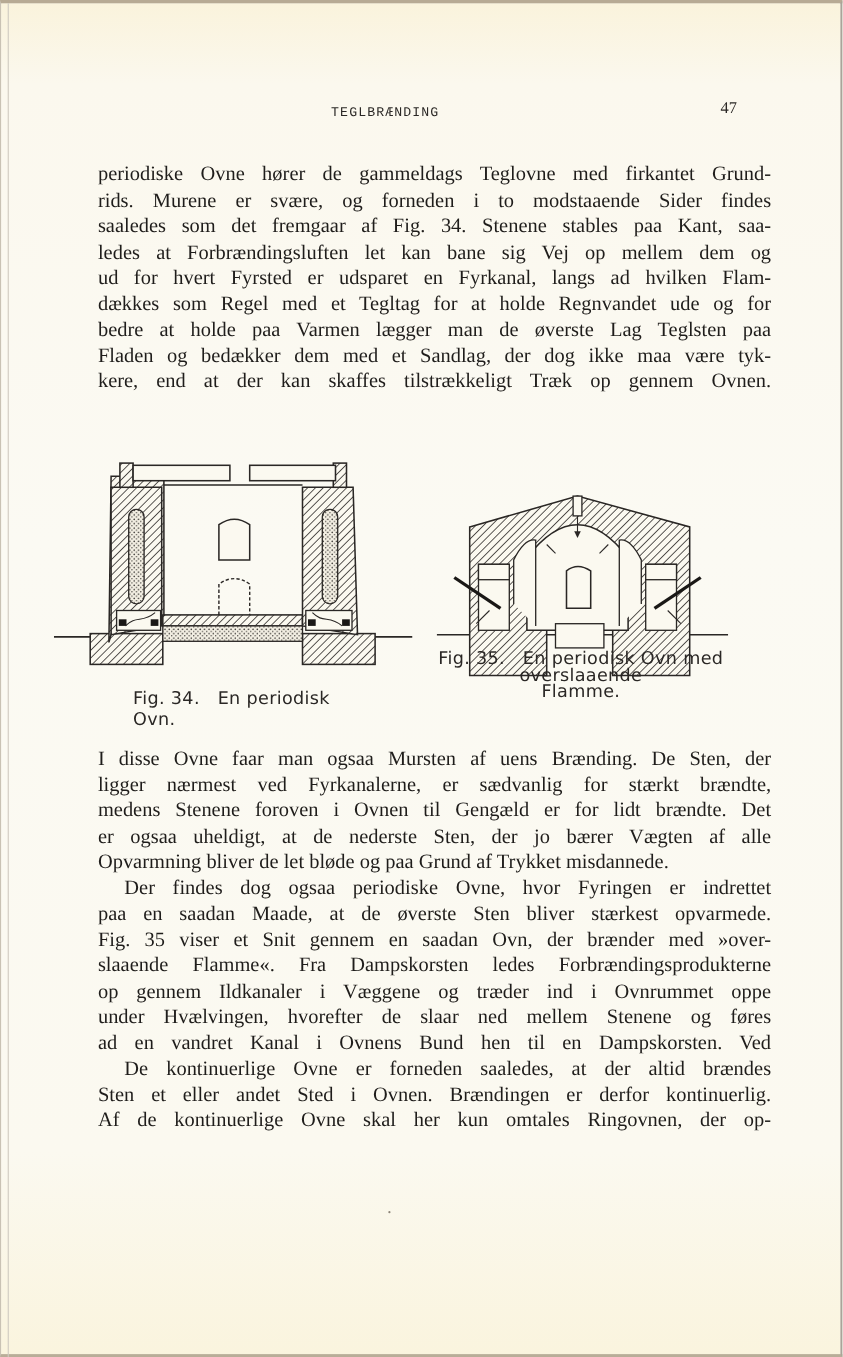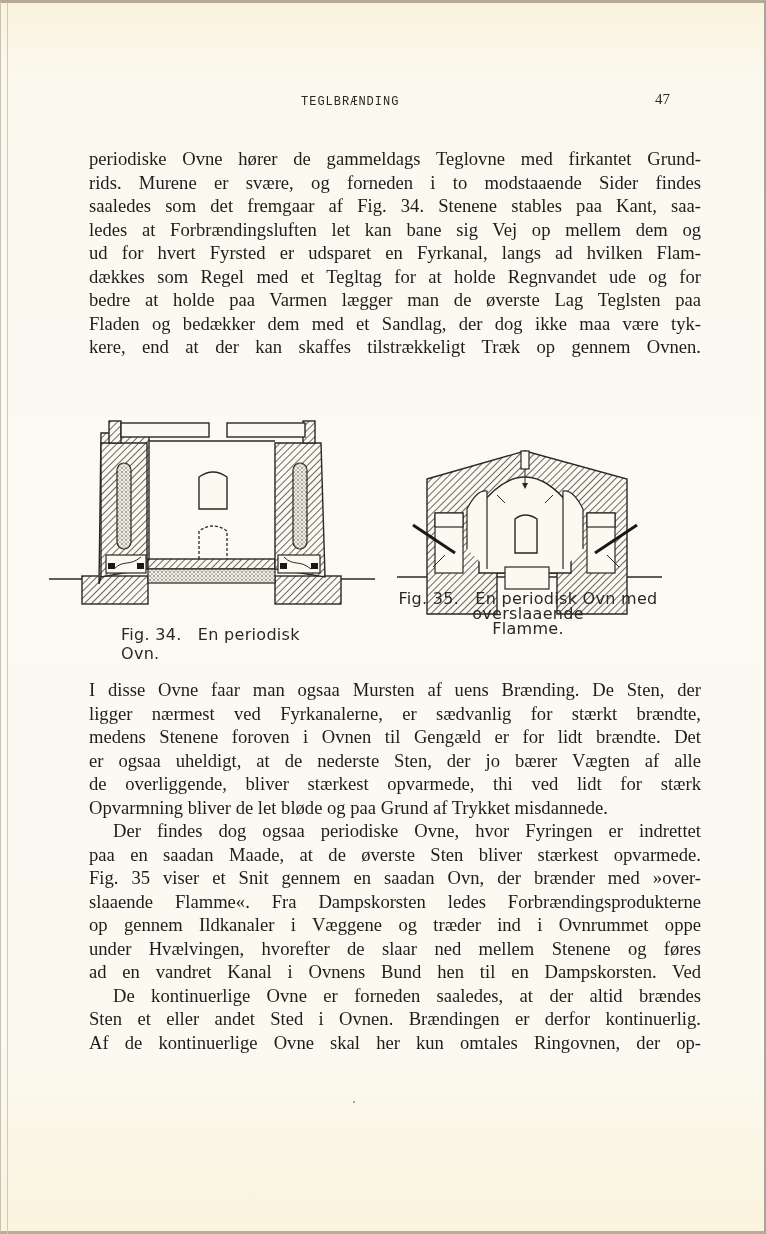--- a/index.html
+++ b/index.html
@@ -184,21 +184,20 @@
       <span>En periodisk Ovn med overslaaende</span>
     </div>
     <div>Flamme.</div>
   </div>
 
   <div class="text-block" id="para2">
     <span class="line">I disse Ovne faar man ogsaa Mursten af uens Brænding. De Sten, der</span>
     <span class="line">ligger nærmest ved Fyrkanalerne, er sædvanlig for stærkt brændte,</span>
     <span class="line">medens Stenene foroven i Ovnen til Gengæld er for lidt brændte. Det</span>
     <span class="line">er ogsaa uheldigt, at de nederste Sten, der jo bærer Vægten af alle</span>
-    <span class="line">de overliggende, bliver stærkest opvarmede, thi ved lidt for stærk</span>
     <span class="line last">Opvarmning bliver de let bløde og paa Grund af Trykket misdannede.</span>
     <span class="line indent">Der findes dog ogsaa periodiske Ovne, hvor Fyringen er indrettet</span>
     <span class="line">paa en saadan Maade, at de øverste Sten bliver stærkest opvarmede.</span>
     <span class="line">Fig. 35 viser et Snit gennem en saadan Ovn, der brænder med »over-</span>
     <span class="line">slaaende Flamme«. Fra Dampskorsten ledes Forbrændingsprodukterne</span>
     <span class="line">op gennem Ildkanaler i Væggene og træder ind i Ovnrummet oppe</span>
     <span class="line">under Hvælvingen, hvorefter de slaar ned mellem Stenene og føres</span>
     <span class="line">ad en vandret Kanal i Ovnens Bund hen til en Dampskorsten. Ved</span>
     <span class="line indent">De kontinuerlige Ovne er forneden saaledes, at der altid brændes</span>
     <span class="line">Sten et eller andet Sted i Ovnen. Brændingen er derfor kontinuerlig.</span>

